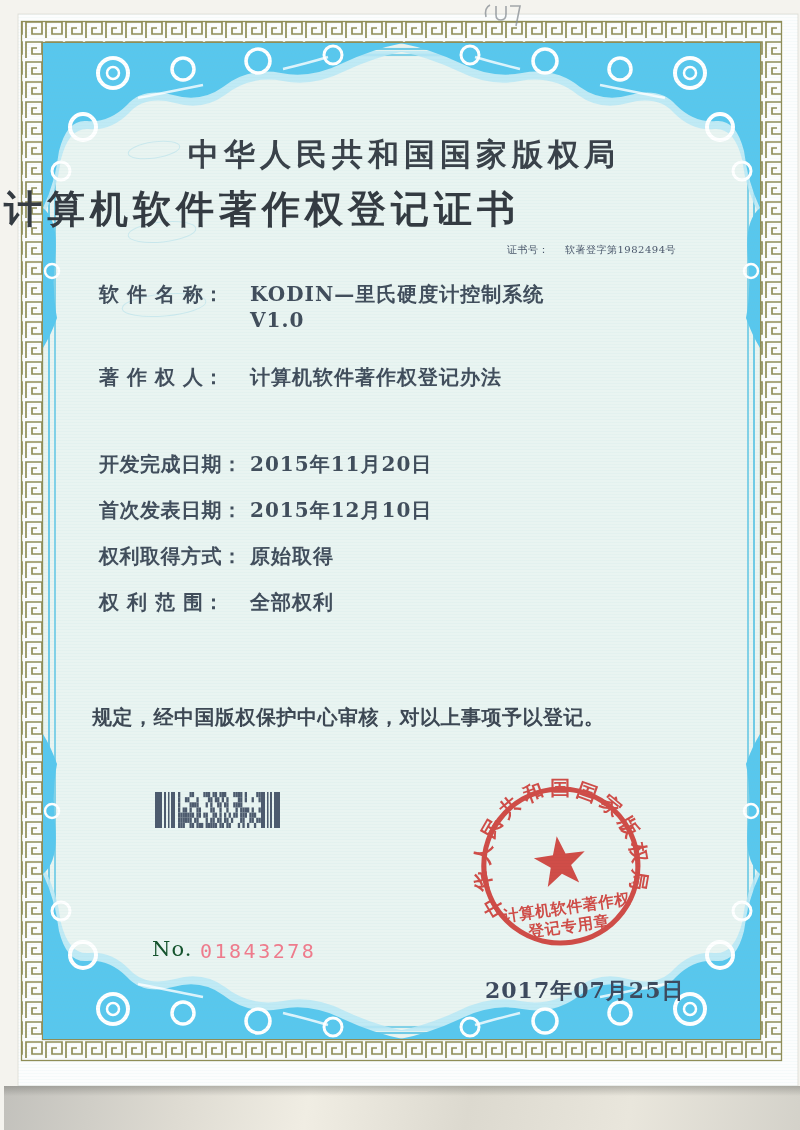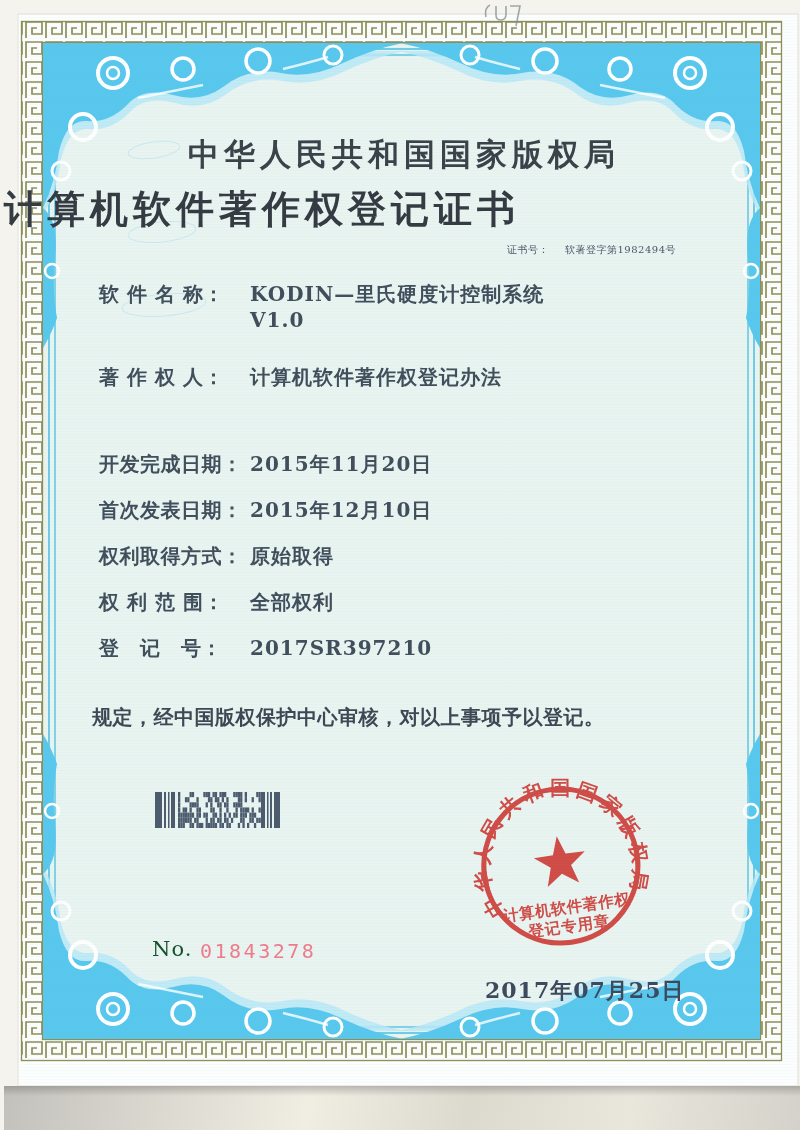--- a/index.html
+++ b/index.html
@@ -146,23 +146,20 @@
     <span class="lab">开发完成日期：</span><span class="val">2015年11月20日</span>
   </div>
   <div class="txt frow r3">
     <span class="lab">首次发表日期：</span><span class="val">2015年12月10日</span>
   </div>
   <div class="txt frow r5">
     <span class="lab">权 利 范 围：</span><span class="val">全部权利</span>
   </div>
   <div class="txt frow r4">
     <span class="lab">权利取得方式：</span><span class="val">原始取得</span>
-  </div>
-  <div class="txt frow r6">
-    <span class="lab">登　记　号：</span><span class="val">2017SR397210</span>
   </div>
 
   <div class="statement">
     <span class="l2">规定，经中国版权保护中心审核，对以上事项予以登记。</span>
   </div>
 
   <div class="barcode-wrap">
     <svg id="barcode-svg" width="127" height="36">
         <rect x="0" y="0" width="7" height="36" fill="#4d5b6e"></rect>
         <rect x="9" y="0" width="2" height="36" fill="#4d5b6e"></rect>

